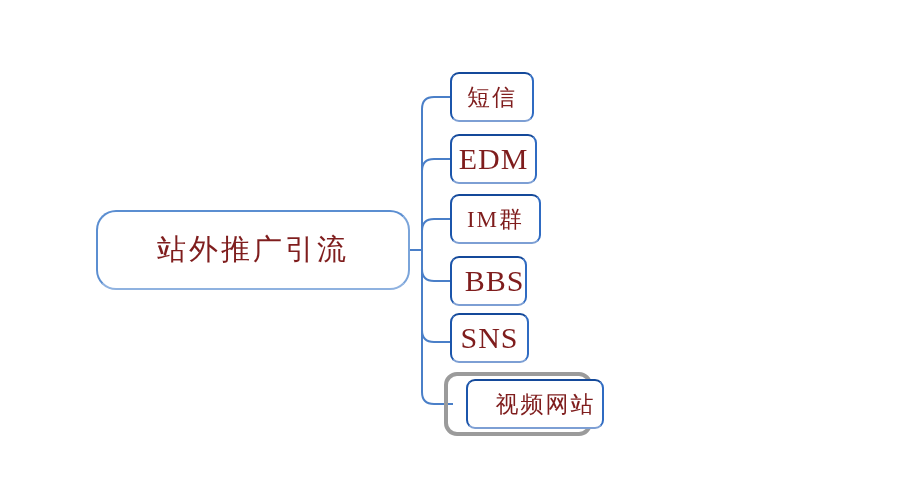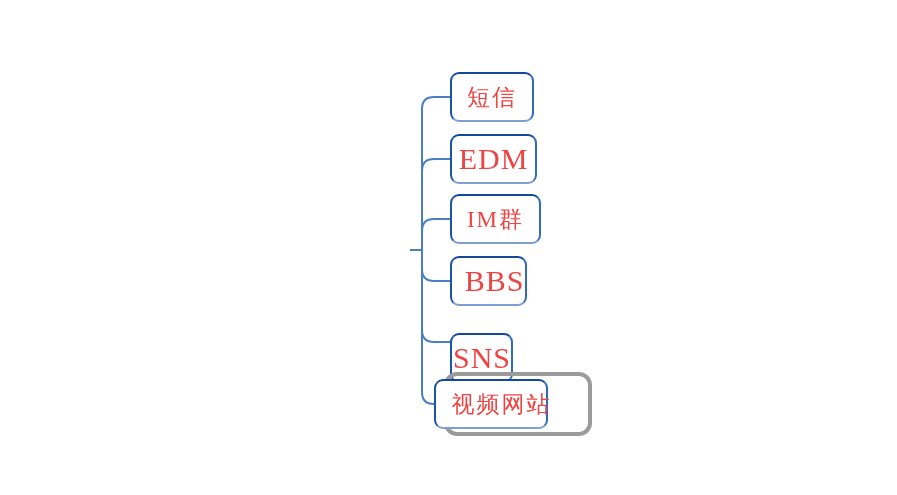--- a/index.html
+++ b/index.html
@@ -32,21 +32,21 @@
     background: #ffffff;
     border-style: solid;
     border-width: 2px;
     border-top-color: #14499a;
     border-left-color: #1b55ab;
     border-right-color: #2f6bc2;
     border-bottom-color: #7d9fd4;
     display: flex;
     align-items: center;
     justify-content: center;
-    color: #ef4444;
+    color: #7f1d1d;
     white-space: nowrap;
   }
 
   
   .node.root {
     left: 96px;
     top: 210px;
     width: 314px;
     height: 80px;
     border-radius: 20px;
@@ -92,36 +92,39 @@
       <path d="M 410 250 L 422 250" fill="none" stroke="#4a7fc8" stroke-width="2" stroke-linecap="butt"></path>
       <path d="M 422 109 L 422 392" fill="none" stroke="#4a7fc8" stroke-width="2" stroke-linecap="butt"></path>
       <path d="M 422 109 Q 422 97 434 97 L 450 97" fill="none" stroke="#4a7fc8" stroke-width="2" stroke-linecap="butt"></path>
       <path d="M 422 171 Q 422 159 434 159 L 450 159" fill="none" stroke="#4a7fc8" stroke-width="2" stroke-linecap="butt"></path>
       <path d="M 422 231 Q 422 219 434 219 L 450 219" fill="none" stroke="#4a7fc8" stroke-width="2" stroke-linecap="butt"></path>
       <path d="M 422 269 Q 422 281 434 281 L 450 281" fill="none" stroke="#4a7fc8" stroke-width="2" stroke-linecap="butt"></path>
       <path d="M 422 330 Q 422 342 434 342 L 450 342" fill="none" stroke="#4a7fc8" stroke-width="2" stroke-linecap="butt"></path>
       <path d="M 422 392 Q 422 404 434 404 L 453 404" fill="none" stroke="#4a7fc8" stroke-width="2" stroke-linecap="butt"></path>
     </svg>
 
+  <div class="node root">
+    <span>站外推广引流</span>
+  </div>
 
   <div id="children-layer">
       <div class="node child cjk" style="left: 450px; top: 72px; width: 84px;">
         <span>短信</span>
       </div>
       <div class="node child latin" style="left: 450px; top: 134px; width: 87px;">
         <span>EDM</span>
       </div>
       <div class="node child cjk" style="left: 450px; top: 194px; width: 91px;">
         <span>IM群</span>
       </div>
       <div class="node child latin" style="left: 450px; top: 256px; width: 77px; padding-left: 12px;">
         <span>BBS</span>
       </div>
-      <div class="node child latin" style="left: 450px; top: 333px; width: 63px; justify-content: flex-end;">
+      <div class="node child latin" style="left: 450px; top: 313px; width: 79px;">
         <span>SNS</span>
       </div>
       <div class="selection-ring" style="left: 444px; top: 372px; width: 148px; height: 64px;"></div>
-      <div class="node child cjk" style="left: 434px; top: 379px; width: 114px; padding-left: 21px;">
+      <div class="node child cjk" style="left: 466px; top: 379px; width: 138px; padding-left: 21px;">
         <span>视频网站</span>
       </div>
     </div>
 
 </div>
 
 </body></html>

